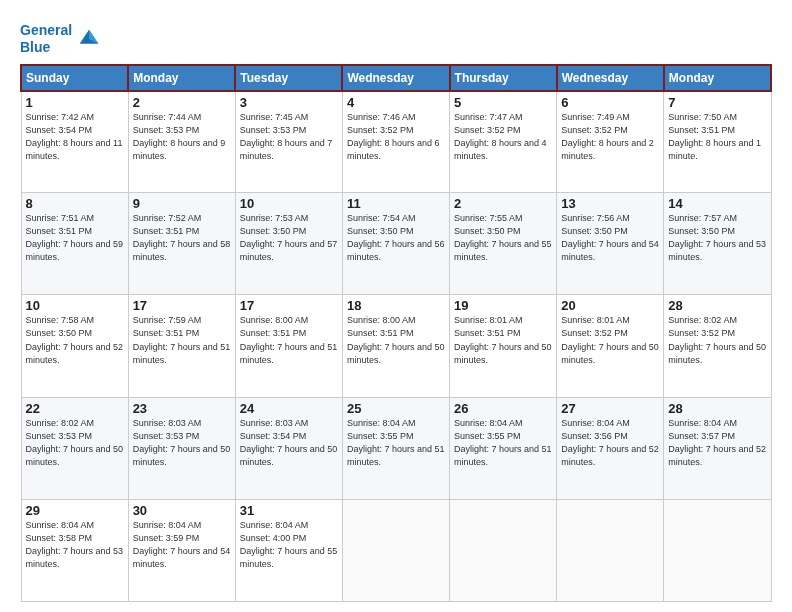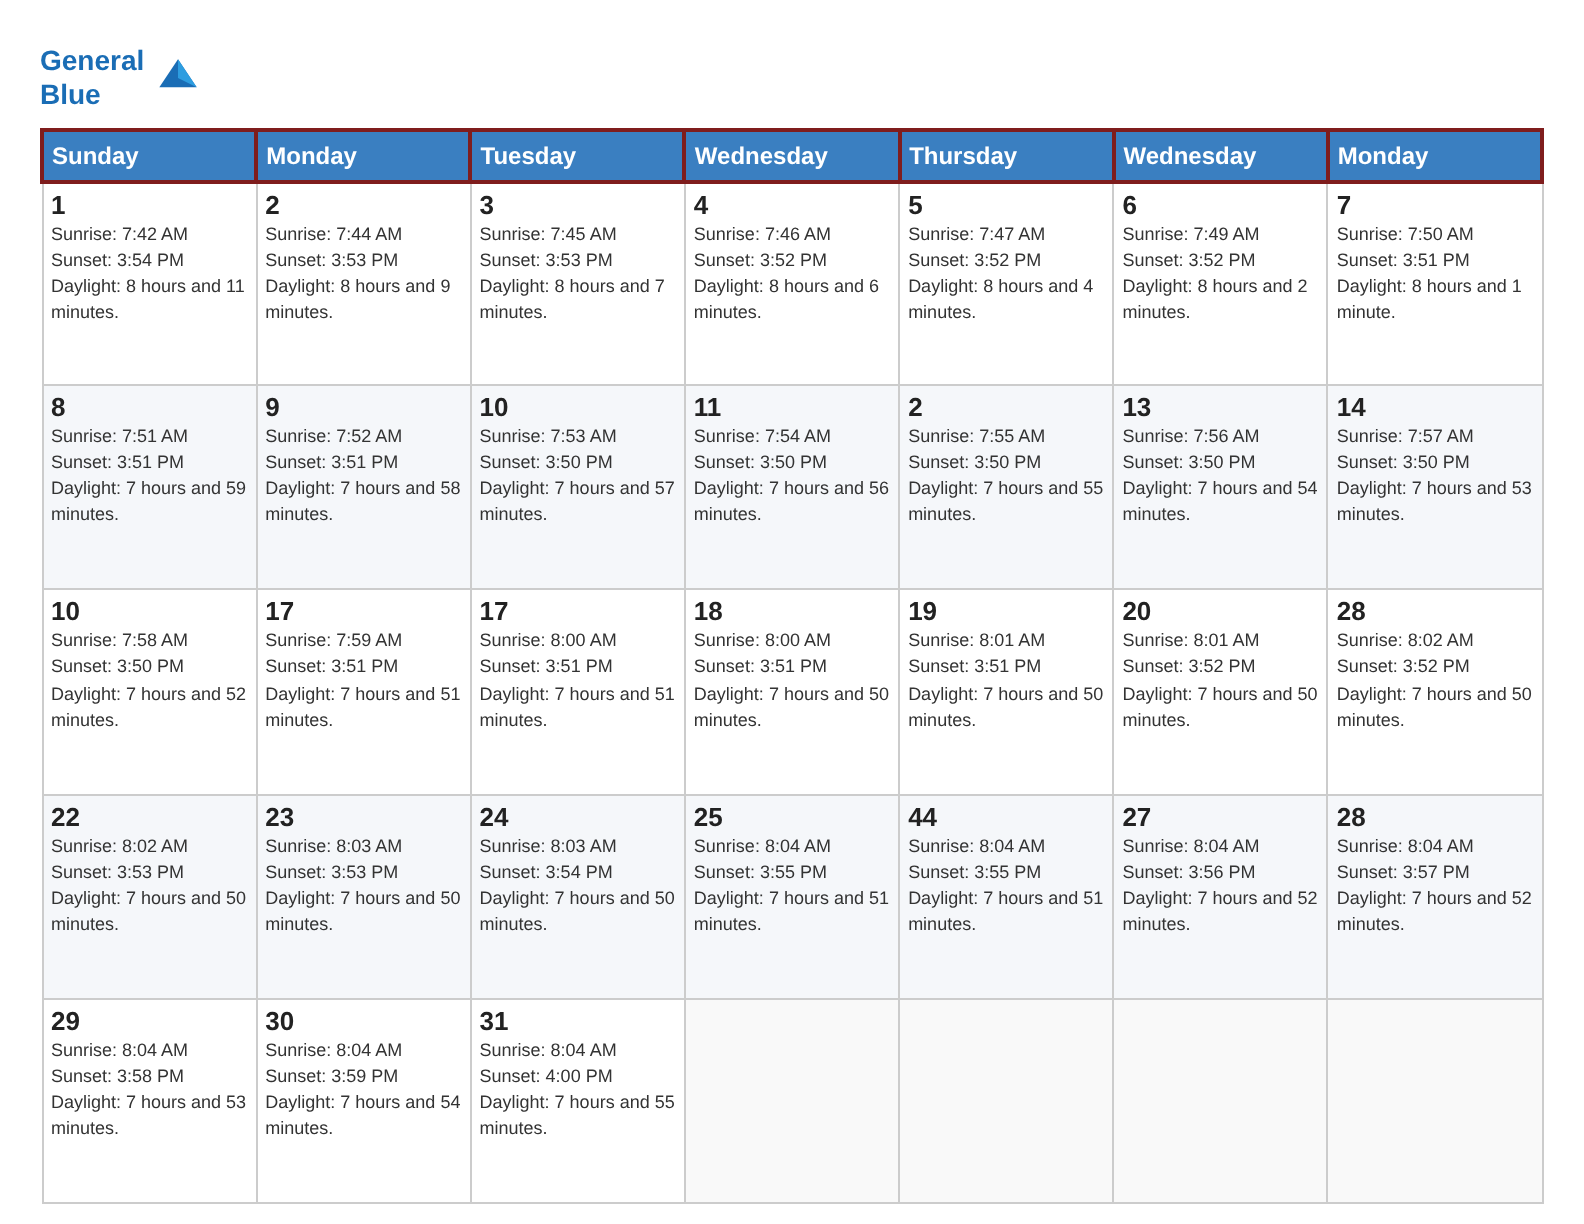--- a/index.html
+++ b/index.html
@@ -186,21 +186,21 @@
         </tr>
         <tr>
           <td><span class="day-num">22</span>
 <span class="day-info">Sunrise: 8:02 AM<br>Sunset: 3:53 PM<br>Daylight: 7 hours and 50 minutes.</span></td>
           <td><span class="day-num">23</span>
 <span class="day-info">Sunrise: 8:03 AM<br>Sunset: 3:53 PM<br>Daylight: 7 hours and 50 minutes.</span></td>
           <td><span class="day-num">24</span>
 <span class="day-info">Sunrise: 8:03 AM<br>Sunset: 3:54 PM<br>Daylight: 7 hours and 50 minutes.</span></td>
           <td><span class="day-num">25</span>
 <span class="day-info">Sunrise: 8:04 AM<br>Sunset: 3:55 PM<br>Daylight: 7 hours and 51 minutes.</span></td>
-          <td><span class="day-num">44</span>
+          <td><span class="day-num">26</span>
 <span class="day-info">Sunrise: 8:04 AM<br>Sunset: 3:55 PM<br>Daylight: 7 hours and 51 minutes.</span></td>
           <td><span class="day-num">27</span>
 <span class="day-info">Sunrise: 8:04 AM<br>Sunset: 3:56 PM<br>Daylight: 7 hours and 52 minutes.</span></td>
           <td><span class="day-num">28</span>
 <span class="day-info">Sunrise: 8:04 AM<br>Sunset: 3:57 PM<br>Daylight: 7 hours and 52 minutes.</span></td>
         </tr>
         <tr>
           <td><span class="day-num">29</span>
 <span class="day-info">Sunrise: 8:04 AM<br>Sunset: 3:58 PM<br>Daylight: 7 hours and 53 minutes.</span></td>
           <td><span class="day-num">30</span>

